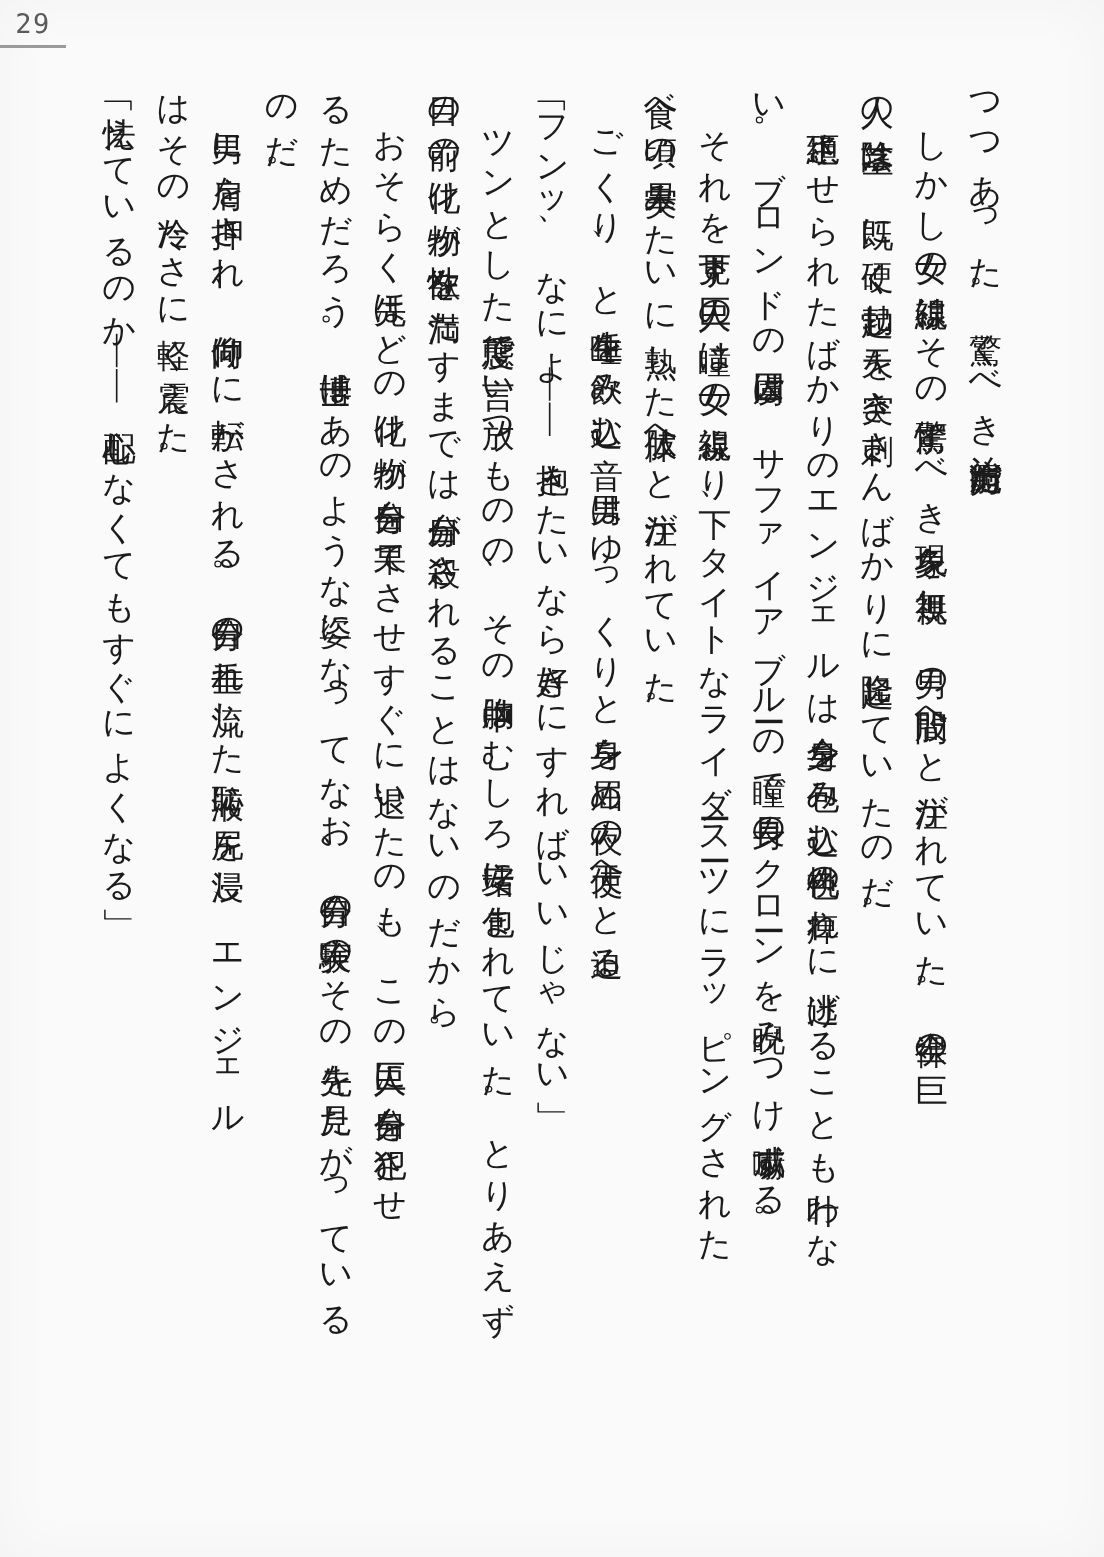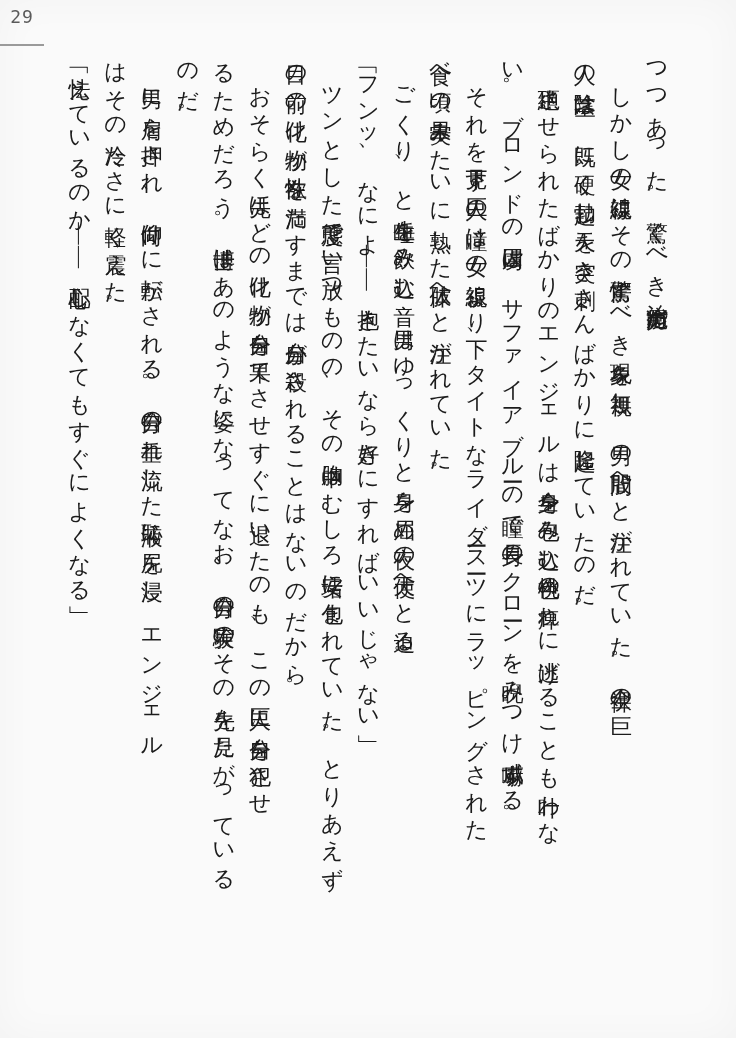--- a/index.html
+++ b/index.html
@@ -16,21 +16,21 @@
     box-shadow: inset 0 0 40px rgba(0,0,0,0.03);
     font-family: "Liberation Serif", "DejaVu Serif", serif;
   }
   
   .page-number-block {
     position: absolute;
     top: 6px;
     left: 0;
     width: 44px;
     text-align: center;
-    padding-bottom: 17px;
+    padding-bottom: 3px;
     border-bottom: 2px solid #9a9a9a;
   }
   .page-number-block span {
     font-family: "DejaVu Sans Mono", "Liberation Mono", monospace;
     font-size: 18px;
     color: #5a5a5a;
     letter-spacing: 1px;
   }
   
   .text-area {

